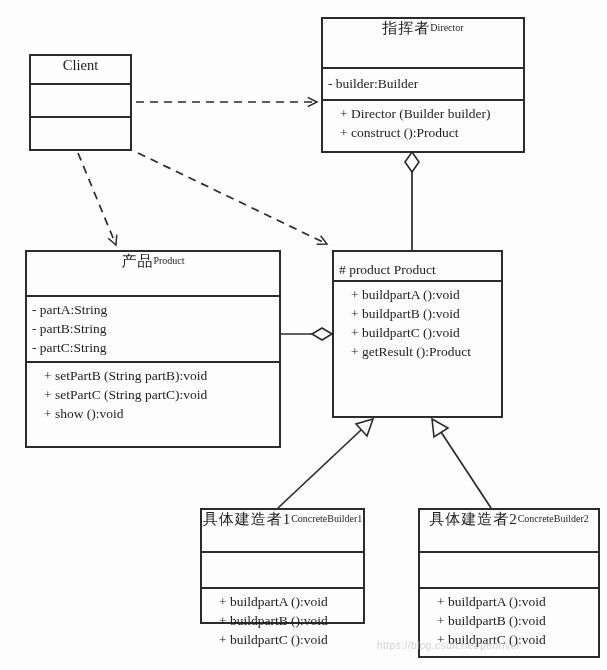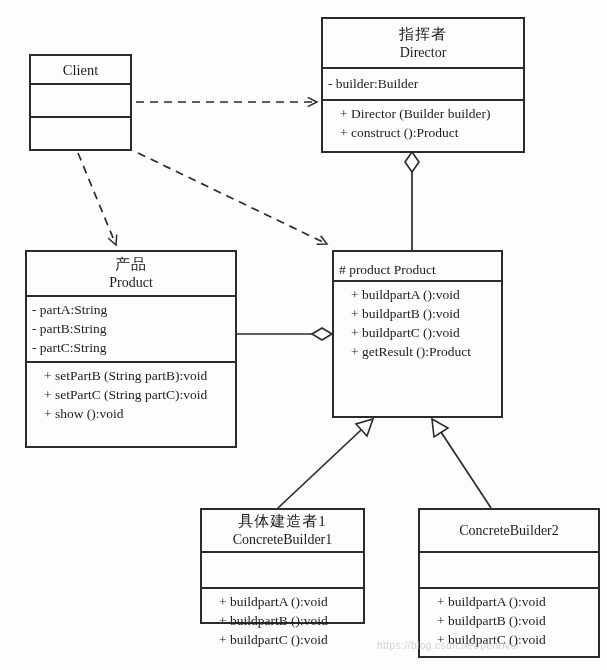--- a/index.html
+++ b/index.html
@@ -19,25 +19,25 @@
   .uml-class{
     position:absolute;z-index:2;
     background:#fdfdfd;
     border:2px solid #2b2b2b;
     box-sizing:border-box;
     color:#1c1c1c;
   }
   .uml-header{
     border-bottom:2px solid #2b2b2b;
     text-align:center;
-    display:flex;flex-direction:column;justify-content:center;
+    display:flex;flex-direction:row;justify-content:center;
     box-sizing:border-box;
   }
   .uml-title-zh{font-size:15px;line-height:19px;letter-spacing:1px;}
-  .uml-title-en{font-size:14px;line-height:18px;}
+  .uml-title-en{font-size:10px;line-height:18px;}
   .uml-attrs{
     border-bottom:2px solid #2b2b2b;
     box-sizing:border-box;
     padding:3px 4px 0 5px;
   }
   .uml-methods{
     box-sizing:border-box;
     padding:3px 2px 0 17px;
   }
   .member-line{
@@ -46,21 +46,21 @@
   
   #cls-client{left:29px;top:54px;width:103px;height:97px;}
   #cls-client .uml-header{height:29px;}
   #cls-client .uml-attrs{height:33px;}
   #cls-client .uml-title-en{font-size:14.5px;}
 
   #cls-director{left:321px;top:17px;width:204px;height:136px;}
   #cls-director .uml-header{height:50px;}
   #cls-director .uml-attrs{height:32px;padding-top:5px;font-family:Liberation Serif, serif;}
 
-  #cls-product{left:25px;top:250px;width:212px;height:198px;}
+  #cls-product{left:25px;top:250px;width:256px;height:198px;}
   #cls-product .uml-header{height:45px;}
   #cls-product .uml-attrs{height:66px;}
 
   #cls-builder{left:332px;top:250px;width:171px;height:168px;}
   #cls-builder .uml-header{height:46px;}
   #cls-builder .uml-attrs{height:30px;padding-top:8px;}
 
   #cls-cb1{left:200px;top:508px;width:165px;height:116px;}
   #cls-cb1 .uml-header{height:43px;}
   #cls-cb1 .uml-attrs{height:36px;}
@@ -166,20 +166,21 @@
     <div class="uml-attrs"></div>
     <div class="uml-methods">
       <div class="member-line">+ buildpartA ():void</div>
       <div class="member-line">+ buildpartB ():void</div>
       <div class="member-line">+ buildpartC ():void</div>
     </div>
   </div>
 
   <div class="uml-class" id="cls-cb2">
     <div class="uml-header">
+      <div class="uml-title-zh">具体建造者2</div>
       <div class="uml-title-en">ConcreteBuilder2</div>
     </div>
     <div class="uml-attrs"></div>
     <div class="uml-methods">
       <div class="member-line">+ buildpartA ():void</div>
       <div class="member-line">+ buildpartB ():void</div>
       <div class="member-line">+ buildpartC ():void</div>
     </div>
   </div>
 

